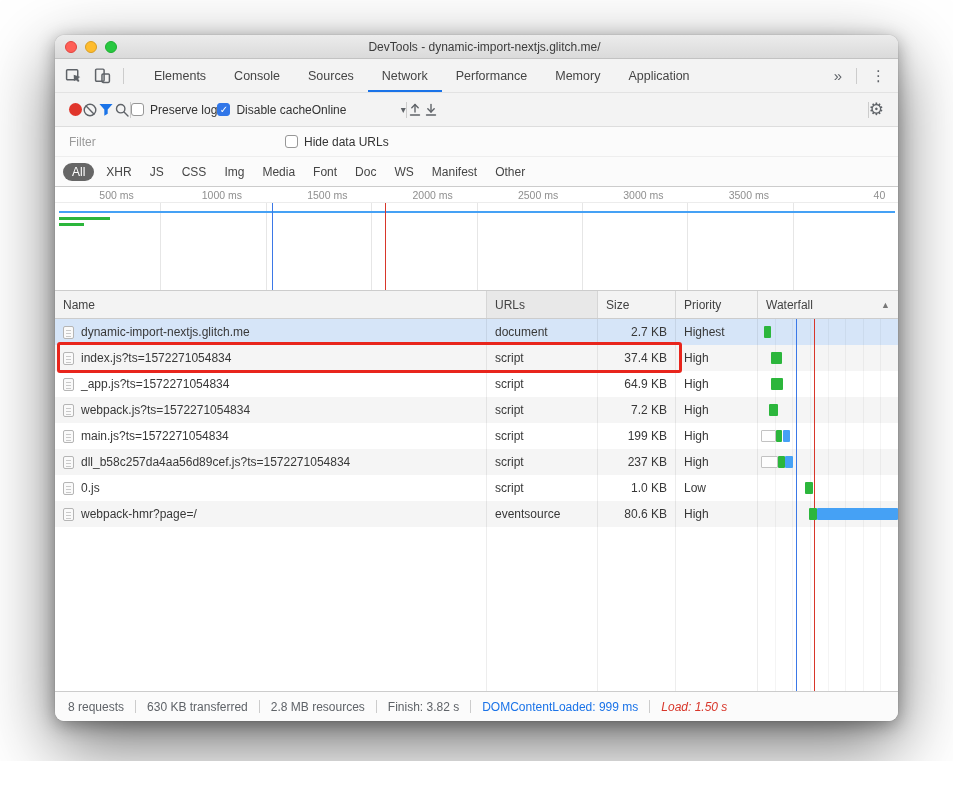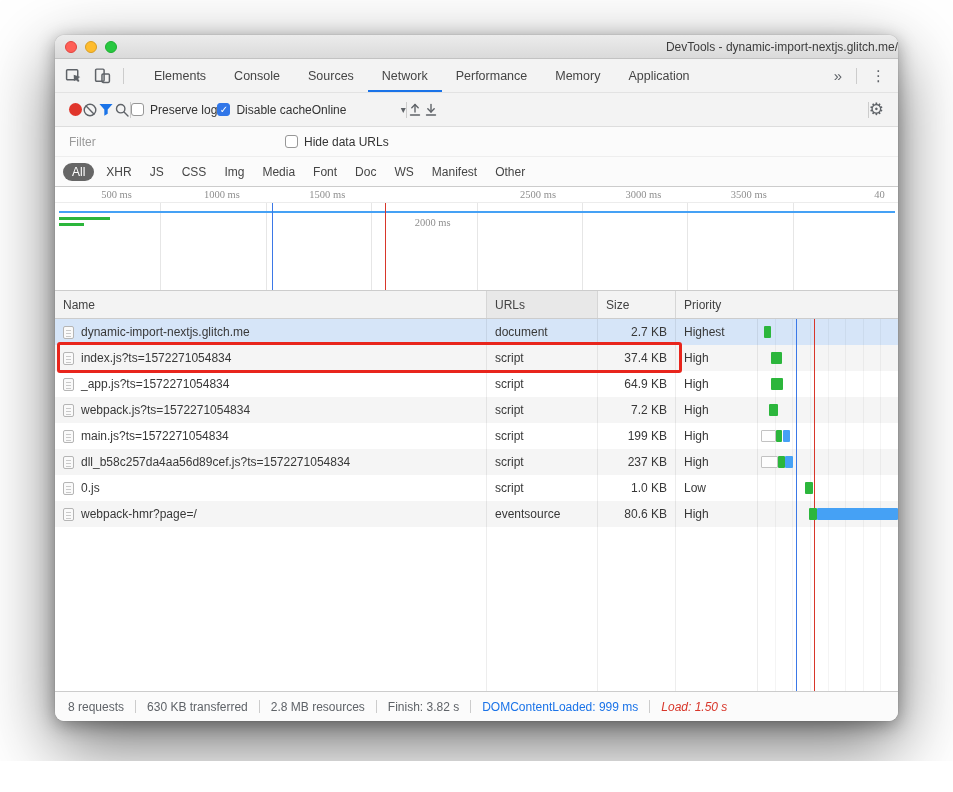--- a/index.html
+++ b/index.html
@@ -16,21 +16,21 @@
     display:flex; flex-direction:column;
   }
   
   .titlebar{ flex:0 0 24px; background:linear-gradient(#ececec,#dadada); border-bottom:1px solid #c2c2c2;
     display:flex; align-items:center; position:relative; }
   .traffic{ display:flex; gap:8px; margin-left:10px; z-index:2; }
   .tl{ width:12px; height:12px; border-radius:50%; }
   .tl.r{ background:#ff5f57; border:1px solid #e0443e; }
   .tl.y{ background:#febc2e; border:1px solid #d89e24; }
   .tl.g{ background:#28c840; border:1px solid #1eae31; }
-  .title{ position:absolute; left:16px; right:0; text-align:right; font-size:12px; color:#3d3d3d; }
+  .title{ position:absolute; left:16px; right:0; text-align:center; font-size:12px; color:#3d3d3d; }
   
   .tabbar{ flex:0 0 34px; background:#f3f3f3; border-bottom:1px solid #e2e2e2;
     display:flex; align-items:stretch; }
   .tb-icons{ display:flex; align-items:center; gap:12px; padding:0 10px; }
   .vsep{ width:1px; height:16px; background:#ccc; align-self:center; }
   .tab-strip{ display:flex; align-items:stretch; margin-left:6px; }
   .tab{ display:flex; align-items:center; padding:0 14px; font-size:12.5px; color:#454545; position:relative; cursor:default; }
   .tab.active::after{ content:""; position:absolute; left:0; right:0; bottom:0; height:2.5px; background:var(--accent); }
   .tb-right{ margin-left:auto; display:flex; align-items:center; gap:14px; padding:0 12px; color:#5f6368; }
   .more-tabs{ font-size:15px; }
@@ -60,21 +60,21 @@
   .filter-input::placeholder{ color:#9a9a9a; }
   .hd-group{ margin-left:26px; }
   
   .pillbar{ flex:0 0 30px; background:#fbfbfb; border-bottom:1px solid #ccc;
     display:flex; align-items:center; padding:0 8px; }
   .pill{ padding:2px 9px; font-size:12px; color:#454545; cursor:default; }
   .pill.pill-active{ background:var(--pillbg); color:#fff; border-radius:10px; margin-right:3px; }
   
   .timeline{ flex:0 0 104px; position:relative; background:#fff; border-bottom:1px solid #ccc; }
   .ticks{ position:absolute; left:0; right:0; top:0; height:16px; border-bottom:1px solid #ececec;
-    font-size:10.5px; color:#8f8f8f;font-family:Liberation Serif, serif; }
+    font-size:10.5px; color:#8f8f8f; }
   .tick{ position:absolute; top:2px; transform:translateX(-50%); white-space:nowrap; }
   .band{ position:absolute; left:0; right:0; top:16px; bottom:0; }
   .gl{ position:absolute; top:0; bottom:0; width:1px; background:#e6e6e6; }
   .ov-hline{ position:absolute; height:2px; top:8px; background:var(--wblue); }
   .ov-green{ position:absolute; height:3px; background:var(--wgreen); }
   .ov-vline{ position:absolute; top:0; bottom:0; width:1px; }
   
   .thead{ flex:0 0 28px; display:grid; grid-template-columns:431px 111px 78px 82px 1fr;
     background:#f3f3f3; border-bottom:1px solid #ccc; font-size:12px; color:#424242; }
   .th{ display:flex; align-items:center; padding:0 8px; border-left:1px solid #d6d6d6; }
@@ -236,21 +236,21 @@
       <div class="pill">WS</div>
       <div class="pill">Manifest</div>
       <div class="pill">Other</div>
     </div>
 
   <div class="timeline">
     <div class="ticks">
         <span class="tick" style="left: 7.3%;">500 ms</span>
         <span class="tick" style="left: 19.8%;">1000 ms</span>
         <span class="tick" style="left: 32.3%;">1500 ms</span>
-        <span class="tick" style="left: 44.8%; margin-top: 28px;">2000 ms</span>
+        <span class="tick" style="left: 44.8%;">2000 ms</span>
         <span class="tick" style="left: 57.3%;">2500 ms</span>
         <span class="tick" style="left: 69.8%;">3000 ms</span>
         <span class="tick" style="left: 82.3%;">3500 ms</span>
         <span class="tick" style="left: 97.8%;">40</span>
       </div>
     <div class="band">
         <div class="gl" style="left: 12.5%;"></div>
         <div class="gl" style="left: 25%;"></div>
         <div class="gl" style="left: 37.5%;"></div>
         <div class="gl" style="left: 50%;"></div>
@@ -271,20 +271,24 @@
     </div>
     <div class="th th-type">
       <span>URLs</span>
     </div>
     <div class="th">
       <span>Size</span>
     </div>
     <div class="th">
       <span>Priority</span>
     </div>
+    <div class="th th-wf">
+      <span>Waterfall</span>
+      <span class="sort">▲</span>
+    </div>
   </div>
 
   <div class="tbody">
     <div class="row odd selected">
         <div class="cell name">
           <span class="file-icon"></span>
           <span>dynamic-import-nextjs.glitch.me</span>
         </div>
         <div class="cell">
           <span>document</span>

